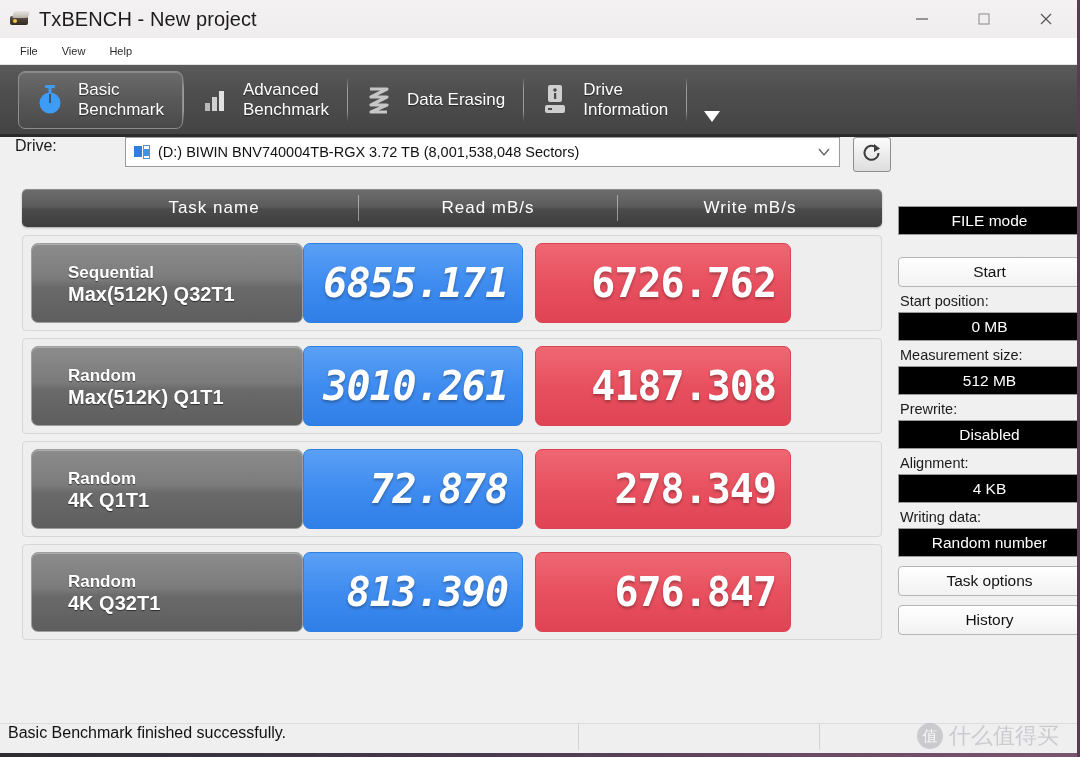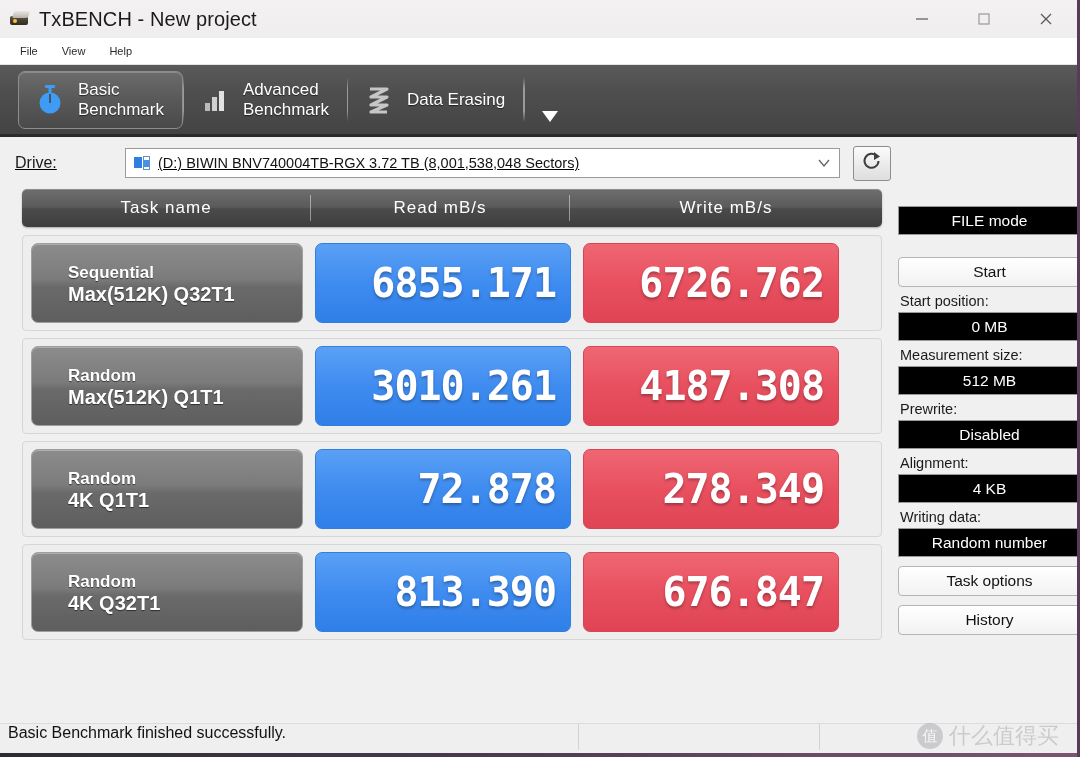--- a/index.html
+++ b/index.html
@@ -138,24 +138,22 @@
   .overflow-arrow {
     display: flex;
     align-items: flex-end;
     padding: 0 0 10px 14px;
   }
 
   
   .drive-row {
     height: 52px;
     display: flex;
-    align-items: center;
     padding-left: 15px;
     background: #f0f0f0;
-    text-decoration: underline;
   }
   .drive-label {
     font-size: 16px;
     color: #1a1a1a;
     width: 110px;
     flex: none;
   }
   .drive-combo {
     width: 715px;
     height: 30px;
@@ -214,20 +212,21 @@
     height: 38px;
     background: linear-gradient(180deg,#6e6e6e 0%, #5a5a5a 48%, #4b4b4b 52%, #3d3d3d 100%);
     border-radius: 5px;
     display: flex;
     align-items: center;
     color: #ffffff;
     font-size: 17px;
     letter-spacing: 1px;
     box-shadow: inset 0 1px 0 rgba(255,255,255,.22), 0 1px 2px rgba(0,0,0,.3);
     overflow: hidden;
+    padding-left: 48px;
   }
   .hcell {
     display: flex; align-items: center; justify-content: center;
     height: 100%;
   }
   .hcell.c1 { width: 288px; }
   .hcell.c2 { width: 258px; }
   .hcell.c3 { width: 274px; flex: 1; }
   .hdiv { width: 1px; height: 26px; background: rgba(255,255,255,.45); flex: none; }
 
@@ -280,24 +279,24 @@
     box-sizing: border-box;
     font-family: "DejaVu Sans Mono", monospace;
     font-size: 40px;
     font-weight: bold;
     color: #ffffff;
     letter-spacing: -1px;
     text-shadow: 0 2px 3px rgba(0,0,0,.3);
     flex: none;
   }
   .val-read {
-    width: 256px;
-    margin-left: 12px;
+    width: 220px;
     background: linear-gradient(180deg,#5aa0f5 0%, #3f8cf0 50%, #2f7fe8 100%);
     border: 1px solid #2f7fe0;
+    font-style: italic;
   }
   .val-write {
     width: 256px;
     margin-left: 12px;
     background: linear-gradient(180deg,#ef6773 0%, #e8505f 50%, #e04454 100%);
     border: 1px solid #d94354;
   }
 
   
   .sidebar {
@@ -451,20 +450,33 @@
       <div class="tab-icon">
         <svg width="28" height="30" viewBox="0 0 28 30">
           <path d="M5 4 L22 4 L6 12 L22 12 L6 20 L22 20 L6 27 L22 27" fill="none" stroke="#c6c6c6" stroke-width="3.2" stroke-linejoin="round"></path>
         </svg>
       </div>
       <div class="tab-label">Data Erasing</div>
     </div>
 
     <div class="tab-sep"></div>
 
+    <div class="tab">
+      <div class="tab-icon">
+        <svg width="26" height="32" viewBox="0 0 26 32">
+          <rect x="6" y="1" width="14" height="17" rx="2" fill="#cfcfcf"></rect>
+          <circle cx="13" cy="6" r="1.8" fill="#4a4a4a"></circle>
+          <rect x="12" y="9" width="2.2" height="6" fill="#4a4a4a"></rect>
+          <rect x="3" y="21" width="20" height="8" rx="2" fill="#cfcfcf"></rect>
+          <rect x="6" y="24" width="4" height="2" fill="#4a4a4a"></rect>
+        </svg>
+      </div>
+      <div class="tab-label">Drive
+Information</div>
+    </div>
 
     <div class="tab-sep"></div>
 
     <div class="overflow-arrow">
       <svg width="22" height="16" viewBox="0 0 22 16">
           <polygon points="3,3 19,3 11,14" fill="#ffffff"></polygon>
         </svg>
     </div>
   </div>
 

